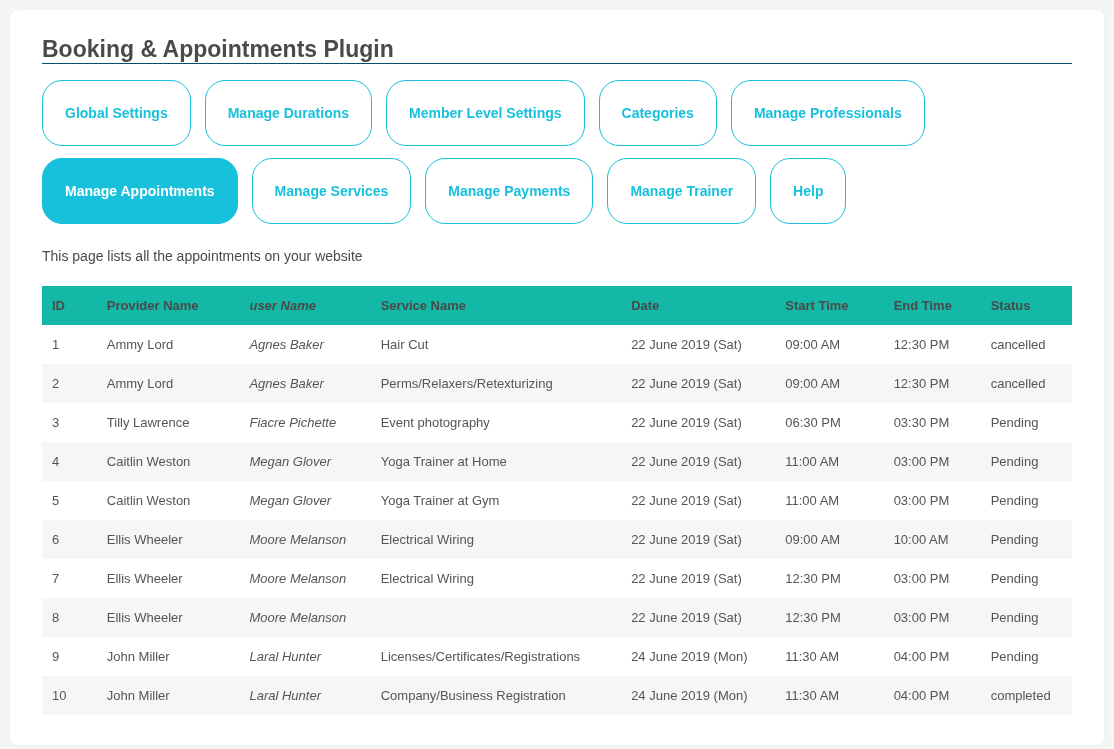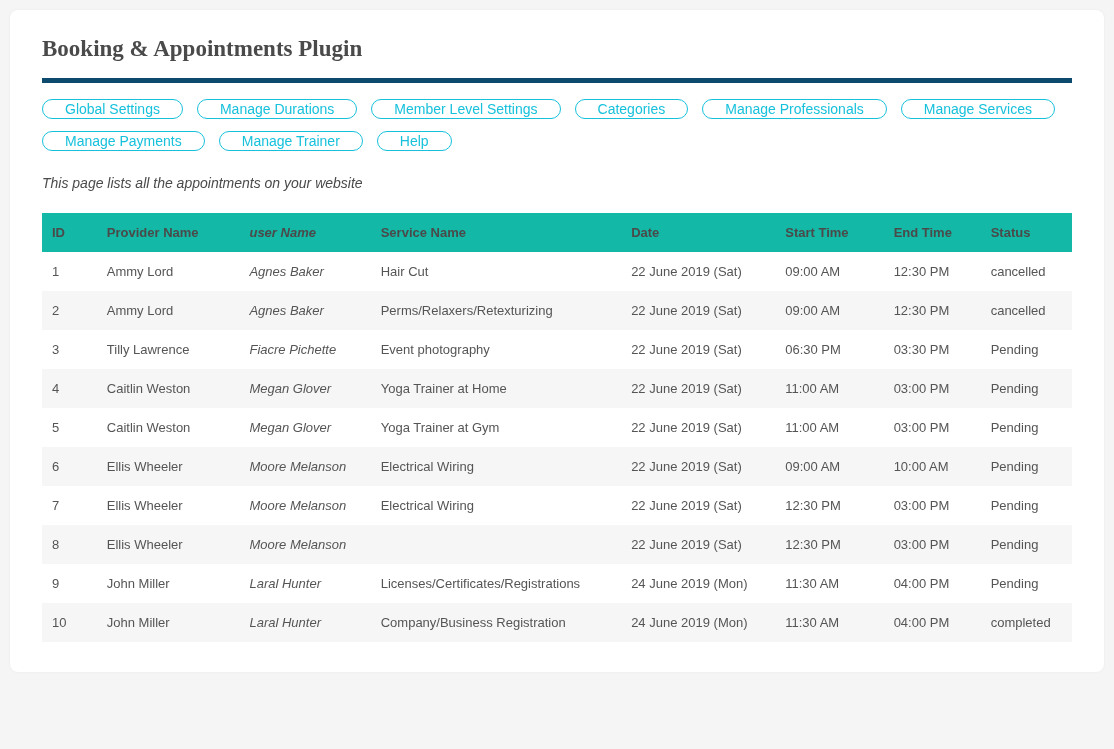--- a/index.html
+++ b/index.html
@@ -17,57 +17,54 @@
       border-radius: 8px;
       padding: 26px 32px 30px 32px;
       width: 1094px;
       margin: 0 auto;
       box-shadow: 0 0 3px rgba(0,0,0,0.05);
     }
     .page-title {
       font-size: 23px;
       font-weight: 700;
       color: #4a4a4a;
-      padding-bottom: 16px;
-      border-bottom: 5px solid #0c4a6e;
+      border-bottom: 1px solid #0c4a6e;
       margin-bottom: 16px;
-      font-family: Liberation Serif, serif;
     }
     .tabs {
       display: flex;
       flex-wrap: wrap;
       gap: 12px 14px;
       margin-bottom: 24px;
     }
     .tab {
       border: 1px solid #17c1dc;
       color: #17c1dc;
       background: #fff;
       border-radius: 20px;
-      padding: 1px 22px;
+      padding: 24px 22px;
       font-size: 14px;
-      font-weight: 400;
+      font-weight: 700;
       cursor: pointer;
       white-space: nowrap;
     }
     .tab.active {
       background: #17c1dc;
       color: #fff;
     }
     .section-title {
       font-size: 17px;
       font-weight: 700;
       color: #4a4a4a;
       margin-bottom: 6px;
     }
     .section-desc {
       font-size: 14px;
       color: #4a4a4a;
       margin-bottom: 22px;
-      font-style: italic;
     }
     table.appointments {
       width: 100%;
       border-collapse: collapse;
       font-size: 13px;
     }
     table.appointments thead th {
       text-align: left;
       font-weight: 700;
       color: #4a4a4a;
@@ -100,20 +97,21 @@
 <div class="panel">
 
   <h1 class="page-title">Booking &amp; Appointments Plugin</h1>
 
   <div class="tabs" id="tabs-container">
       <div class="tab">Global Settings</div>
       <div class="tab">Manage Durations</div>
       <div class="tab">Member Level Settings</div>
       <div class="tab">Categories</div>
       <div class="tab">Manage Professionals</div>
+      <div class="tab active">Manage Appointments</div>
       <div class="tab">Manage Services</div>
       <div class="tab">Manage Payments</div>
       <div class="tab">Manage Trainer</div>
       <div class="tab">Help</div>
     </div>
 
   <p class="section-desc">This page lists all the appointments on your website</p>
 
   <table class="appointments">
     <thead>

